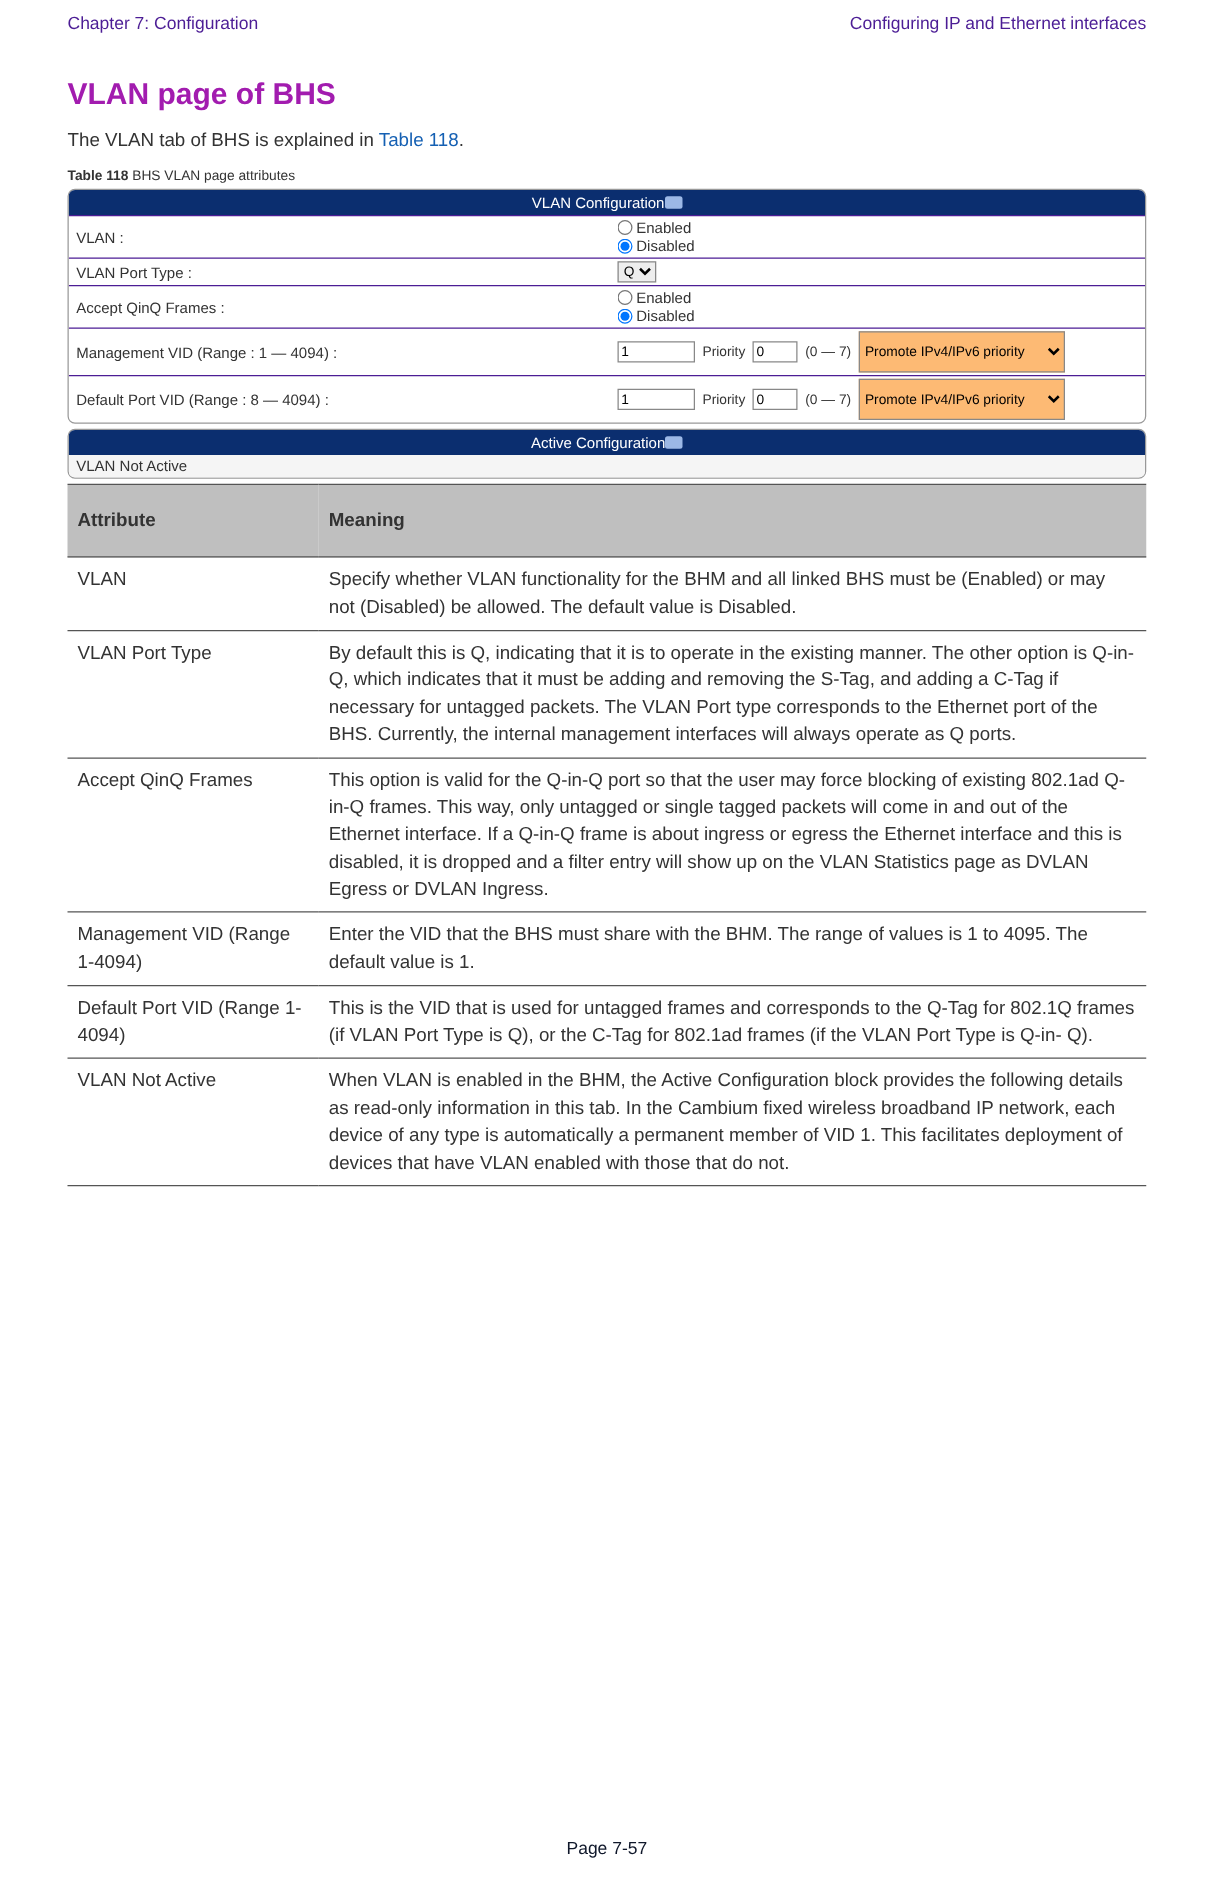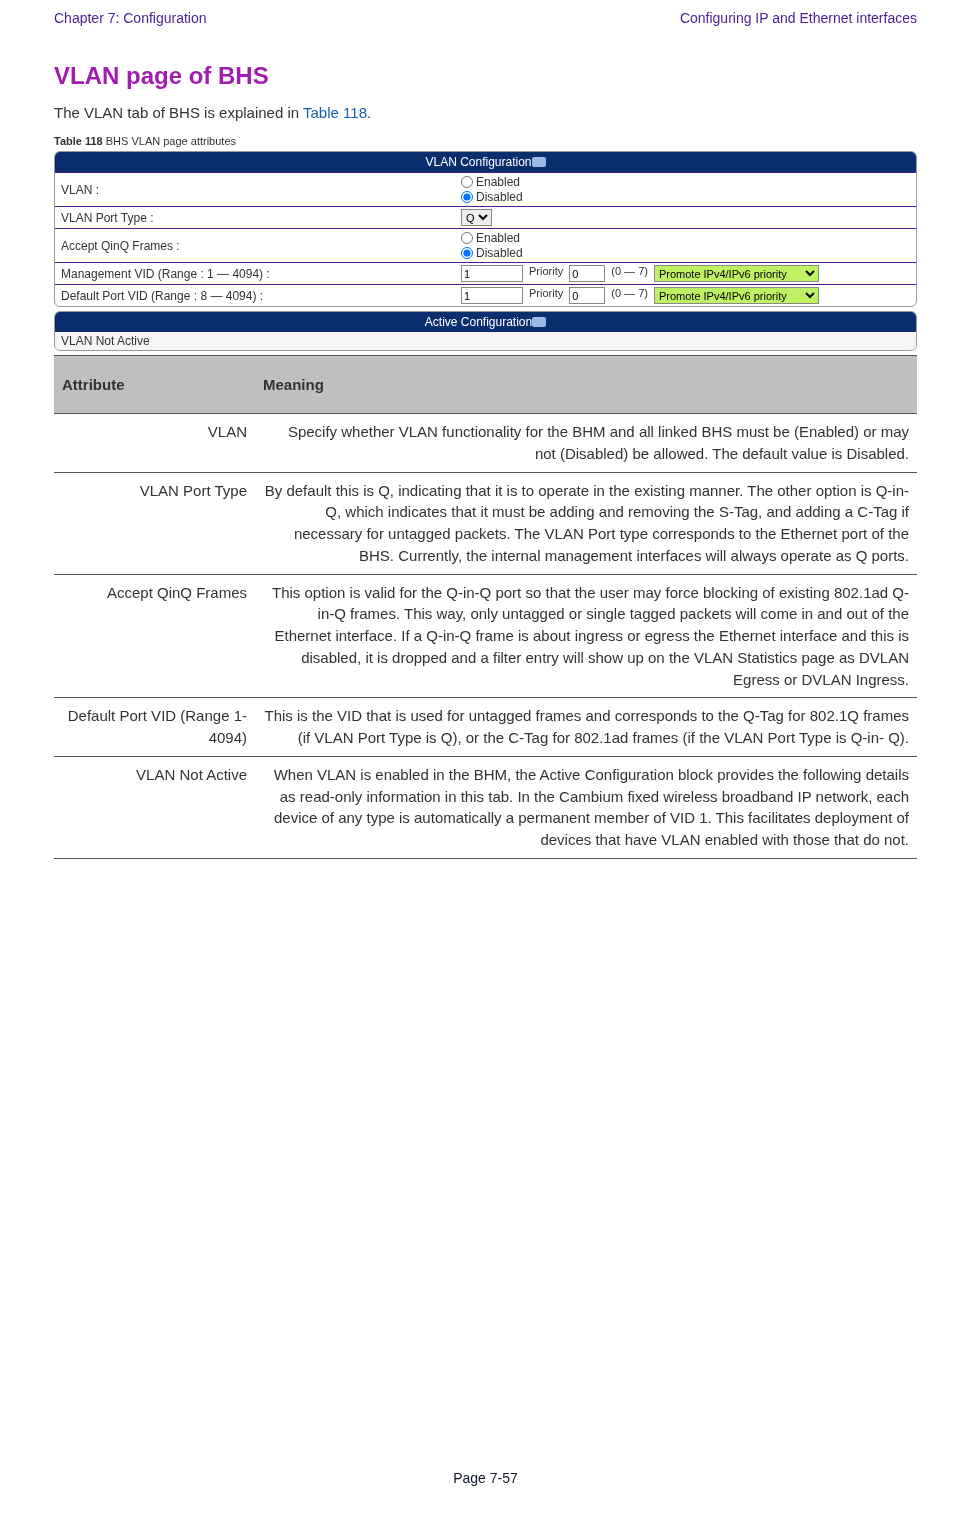--- a/index.html
+++ b/index.html
@@ -66,27 +66,27 @@
   }
   .config-row {
     display: flex;
     border-top: 1px solid #4c1d95;
     padding: 2px 6px;
     align-items: center;
     min-height: 16px;
   }
   .config-row:first-of-type { border-top: none; }
   .config-label { width: 400px; }
-  .config-value { flex: 1; display: flex; gap: 6px; align-items: flex-start; flex-wrap: wrap; }
+  .config-value { flex: 1; display: flex; gap: 6px; align-items: center; flex-wrap: wrap; margin-left: 33px; }
   .radio-pair { display: flex; flex-direction: column; gap: 1px; }
   .radio-item { display: flex; align-items: center; gap: 3px; }
   input[type=radio] { margin: 0; width: 12px; height: 12px; }
   input[type=text] { width: 56px; height: 15px; font-size: 11px; padding: 0 2px; border: 1px solid #888; }
   select.tiny { font-size: 11px; height: 17px; border: 1px solid #888; background: #eee; }
-  select.promote { font-size: 11px; height: 17px; border: 1px solid #888; background: #bef264; width: 165px; }
+  select.promote { font-size: 11px; height: 33px; border: 1px solid #888; background: #fdba74; width: 165px; }
   .inline-label { font-size: 11px; }
 
   .active-block {
     border: 1px solid #999;
     border-radius: 6px;
     overflow: hidden;
     font-size: 12px;
     margin-top: 4px;
     margin-bottom: 4px;
   }
@@ -105,21 +105,20 @@
     padding: 20px 8px;
     font-weight: bold;
     border-top: 1px solid #555;
     border-bottom: 1px solid #555;
   }
   table.attr td {
     padding: 7px 8px 7px 8px;
     vertical-align: top;
     border-bottom: 1px solid #555;
     line-height: 1.45;
-    text-align: right;
   }
   table.attr td.attr-name { width: 185px; }
 
   .footer {
     position: absolute;
     bottom: 28px;
     left: 0; right: 0;
     text-align: center;
     color: #0f172a;
     font-size: 14px;
@@ -241,20 +240,24 @@
       </tr>
       <tr>
         <td class="attr-name">VLAN Port Type</td>
         <td>By default this is Q, indicating that it is to operate in the existing manner. The other option is Q-in-Q, which indicates that it must be adding and removing the S-Tag, and adding a C-Tag if necessary for untagged packets. The VLAN Port type corresponds to the Ethernet port of the BHS. Currently, the internal management interfaces will always operate as Q ports.</td>
       </tr>
       <tr>
         <td class="attr-name">Accept QinQ Frames</td>
         <td>This option is valid for the Q-in-Q port so that the user may force blocking of existing 802.1ad Q-in-Q frames. This way, only untagged or single tagged packets will come in and out of the Ethernet interface. If a Q-in-Q frame is about ingress or egress the Ethernet interface and this is disabled, it is dropped and a filter entry will show up on the VLAN Statistics page as DVLAN Egress or DVLAN Ingress.</td>
       </tr>
       <tr>
+        <td class="attr-name">Management VID (Range 1-4094)</td>
+        <td>Enter the VID that the BHS must share with the BHM. The range of values is 1 to 4095. The default value is 1.</td>
+      </tr>
+      <tr>
         <td class="attr-name">Default Port VID (Range 1-4094)</td>
         <td>This is the VID that is used for untagged frames and corresponds to the Q-Tag for 802.1Q frames (if VLAN Port Type is Q), or the C-Tag for 802.1ad frames (if the VLAN Port Type is Q-in- Q).</td>
       </tr>
       <tr>
         <td class="attr-name">VLAN Not Active</td>
         <td>When VLAN is enabled in the BHM, the Active Configuration block provides the following details as read-only information in this tab. In the Cambium fixed wireless broadband IP network, each device of any type is automatically a permanent member of VID 1. This facilitates deployment of devices that have VLAN enabled with those that do not.</td>
       </tr>
     </tbody>
   </table>
 

